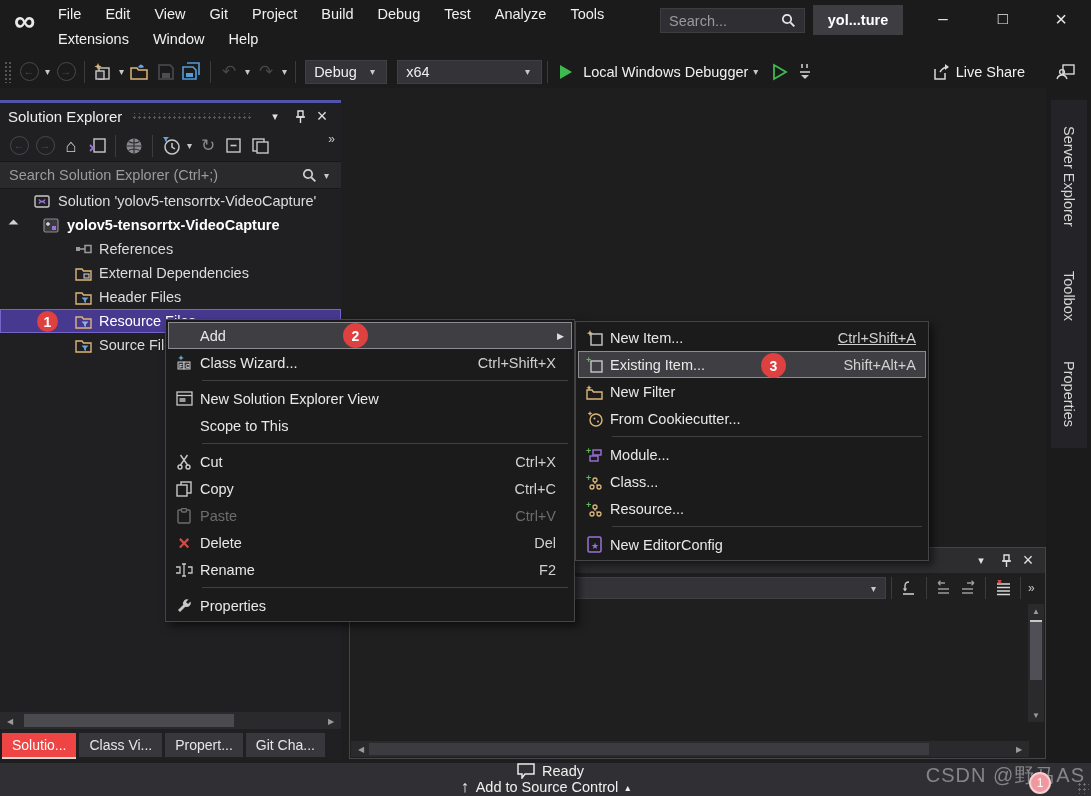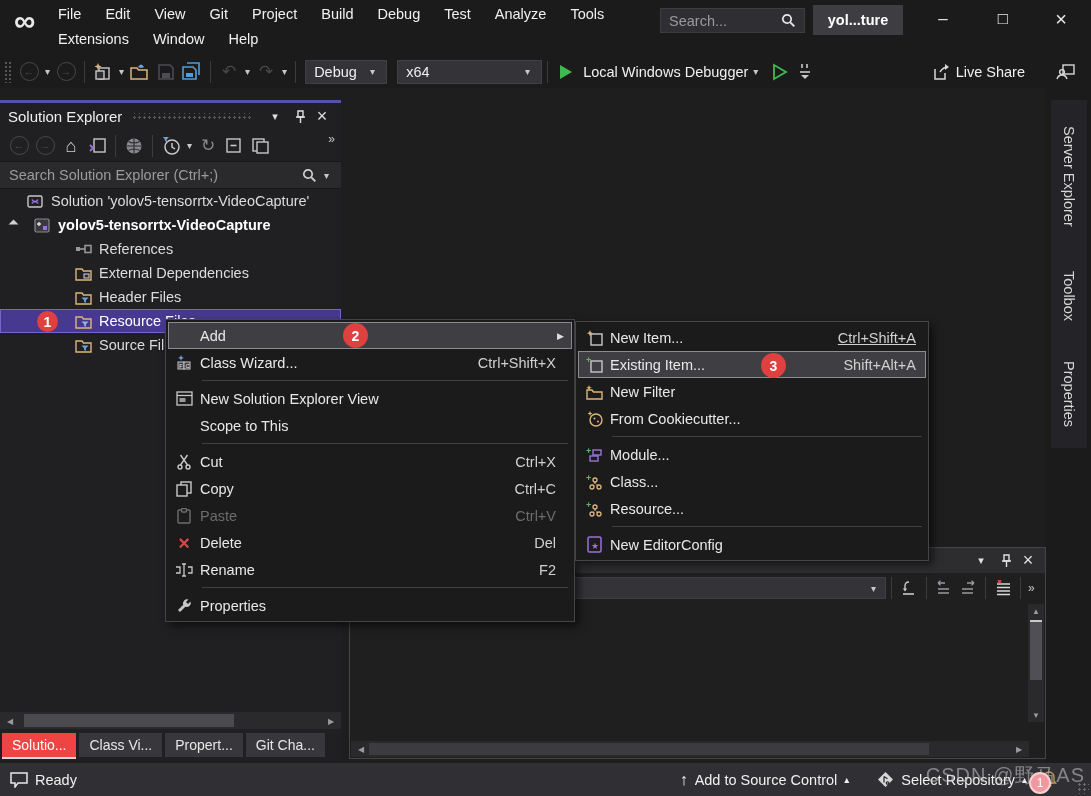--- a/index.html
+++ b/index.html
@@ -65,21 +65,21 @@
   
   .sehsb{position:absolute;left:0;top:712px;width:341px;height:17px;background:#2a2a2c;}
   .sehsb .thumb{position:absolute;top:2px;left:24px;width:210px;height:13px;background:#4a4a4f;}
   .btabs{position:absolute;left:2px;top:733px;display:flex;gap:3px;z-index:5;}
   .btab{height:24px;padding:0 10px;background:#38383c;color:#e6e6e6;display:flex;align-items:center;font-size:14px;}
   .btab.act{background:#ef4444;border-bottom:2px solid #d8d8d8;color:#fff;}
   
   .rstrip{position:absolute;right:0;top:88px;width:45px;height:675px;background:#1b1b1c;}
   .vtab{position:absolute;left:5px;width:36px;background:#242428;color:#d6d6d6;writing-mode:vertical-rl;display:flex;align-items:center;justify-content:center;padding:12px 0;}
   
-  .status{position:absolute;left:0;bottom:0;width:100%;height:33px;background:#303034;display:flex;align-items:center;color:#f0f0f0;}
+  .status{position:absolute;left:0;bottom:0;width:100%;height:33px;background:#303034;display:flex;align-items:center;color:#f0f0f0;flex-direction:column;}
   .st-item{display:flex;align-items:center;gap:7px;}
   .badge{position:absolute;border-radius:50%;background:#f0989e;border:2px solid #f7d2d5;color:#fff;width:18px;height:18px;display:flex;align-items:center;justify-content:center;font-size:12px;z-index:70;}
   .wm{position:absolute;right:6px;bottom:7px;font-size:20px;color:rgba(190,190,190,.6);z-index:65;letter-spacing:1px;}
   .cgrip{position:absolute;right:2px;bottom:2px;width:12px;height:12px;background:radial-gradient(#6a6a6e 1px,transparent 1.2px);background-size:5px 5px;}
   svg{display:block;}
 </style>
 </head>
 <body>
 
 <div class="app">
@@ -271,30 +271,30 @@
       <span>Search Solution Explorer (Ctrl+;)</span>
       <span style="display:flex;align-items:center;gap:4px;">
         <svg width="15" height="15" viewBox="0 0 15 15">
             <circle cx="6" cy="6" r="4.2" fill="none" stroke="#d0d0d0" stroke-width="1.7"></circle>
             <path d="M9.3 9.3l4 4" stroke="#d0d0d0" stroke-width="1.9"></path>
           </svg>
         <span class="dd">▾</span>
       </span>
     </div>
     <div class="tree">
-      <div class="trow" style="padding-left:26px;">
+      <div class="trow" style="padding-left:33px;">
         <span class="ticon">
           <svg width="16" height="15" viewBox="0 0 16 15">
               <rect x="1" y="2" width="14" height="11" rx="1.5" fill="none" stroke="#c8c8c8" stroke-width="1.4"></rect>
               <path d="M5 9.5c1.5-3 4.5-3 6 0M5 5.5c1.5 3 4.5 3 6 0" stroke="#9b72d8" stroke-width="1.6" fill="none"></path>
             </svg>
         </span>
         <span class="lbl">Solution 'yolov5-tensorrtx-VideoCapture'</span>
       </div>
-      <div class="trow" style="padding-left:33px;font-weight:bold;">
+      <div class="trow" style="padding-left:42px;font-weight:bold;">
         <span class="twisty"></span>
         <span class="ticon">
           <svg width="16" height="15" viewBox="0 0 16 15">
               <rect x="1" y="1" width="14" height="13" rx="1.5" fill="#3a3a3e" stroke="#8a8a8e" stroke-width="1.2"></rect>
               <path d="M5 4v4M3 6h4" stroke="#e0e0e0" stroke-width="1.4"></path>
               <rect x="9" y="8" width="4" height="4" fill="#9b72d8"></rect>
             </svg>
         </span>
         <span class="lbl" style="color:#fff;">yolov5-tensorrtx-VideoCapture</span>
       </div>

